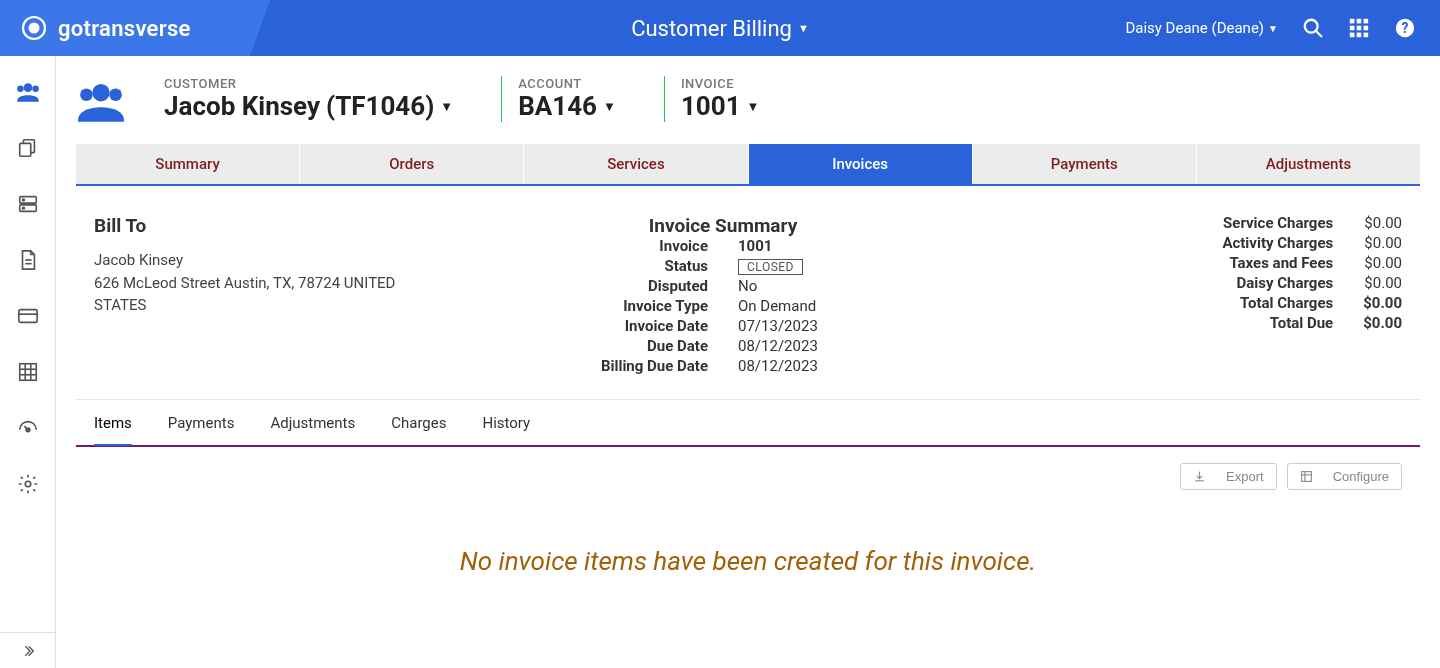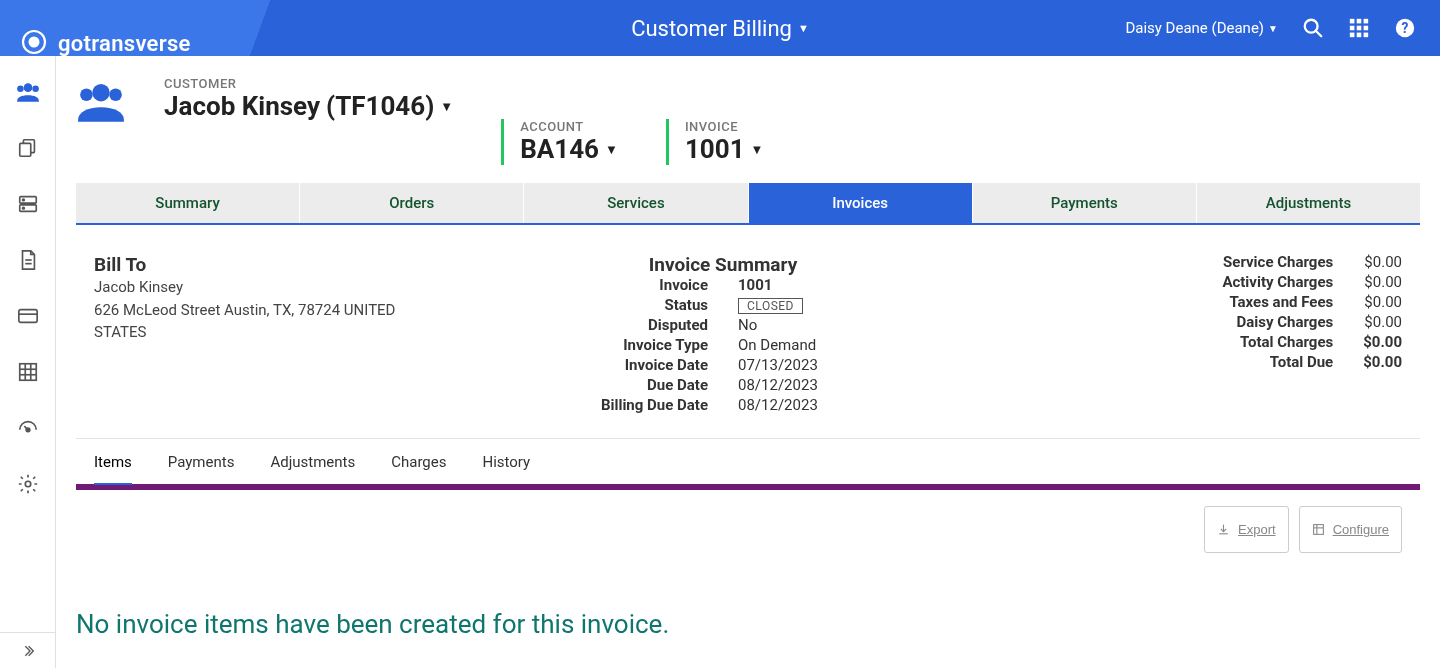--- a/index.html
+++ b/index.html
@@ -1,81 +1,81 @@
 <!DOCTYPE html>
 <html><head>
 <meta charset="utf-8">
 <style>
   * { box-sizing: border-box; margin: 0; padding: 0; }
   body { font-family: -apple-system, BlinkMacSystemFont, "Segoe UI", Roboto, Arial, sans-serif; font-size: 14px; color: #333; background: #fff; width: 1440px; height: 668px; overflow: hidden; }
 
   
   .topbar { height: 56px; background: #2962d9; color: #fff; display: flex; align-items: center; position: relative; }
-  .topbar .logo-wrap { display: flex; align-items: flex-end; gap: 10px; padding: 0 20px; height: 100%; position: relative; z-index: 2;}
+  .topbar .logo-wrap { display: flex; align-items: center; gap: 10px; padding: 0 20px; height: 100%; position: relative; z-index: 2;}
   .topbar .logo-text { font-size: 22px; font-weight: 600; letter-spacing: 0.3px; }
   .topbar .center { position: absolute; left: 50%; transform: translateX(-50%); font-size: 22px; font-weight: 400; display: flex; align-items: center; gap: 6px;}
   .topbar .right { margin-left: auto; display: flex; align-items: center; gap: 24px; padding-right: 24px; }
   .topbar .user-name { font-size: 15px; display: flex; align-items: center; gap: 4px;}
   .topbar .icon-btn { color: #fff; cursor: pointer; }
   .diag { position: absolute; top:0; left:0; width:430px; height:56px; background: linear-gradient(110deg, #3b77e8 60%, #2962d9 60%); z-index:1;}
   
   
   .main-wrap { display: flex; height: calc(668px - 56px); }
   .sidebar { width: 56px; border-right: 1px solid #e0e0e0; display: flex; flex-direction: column; align-items: center; padding-top: 8px; flex-shrink:0; position:relative;}
   .sidebar .side-item { width: 56px; height: 56px; display: flex; align-items: center; justify-content: center; color: #555; cursor: pointer; }
   .sidebar .side-item.active { color: #2962d9; }
   .sidebar .collapse-btn { position:absolute; bottom:0; left:0; width:56px; height:36px; border-top:1px solid #e0e0e0; display:flex; align-items:center; justify-content:center; color:#555; cursor:pointer;}
 
   
   .content { flex: 1; padding: 16px 20px; overflow-y: auto; }
   .header-row { display: flex; align-items: flex-start; gap: 32px; padding: 4px 0 18px 0; }
   .cust-icon { color: #2962d9; margin-right: 6px; }
   .header-block { padding: 0 16px; }
-  .header-block + .header-block { border-left: 3px solid #22c55e; margin-top: 43px; }
+  .header-block + .header-block { border-left: 1px solid #22c55e; }
   .header-block:first-of-type { padding-left: 0;}
   .header-label { font-size: 13px; color: #777; letter-spacing: 0.5px; font-weight:500;}
   .header-value { font-size: 26px; font-weight: 700; color: #222; display: flex; align-items: center; gap: 6px; line-height:1.2;}
   .header-value .sub { font-weight: 700; }
   .header-value .caret { font-size: 13px; color:#222;}
 
   
   .main-tabs { display: flex; background: #ececec; border-bottom: 2px solid #2962d9; }
-  .main-tabs .tab { flex: 1; text-align: center; padding: 11px 0; color: #14532d; font-size: 15px; font-weight: 500; cursor: pointer; border-right: 1px solid #fff; }
+  .main-tabs .tab { flex: 1; text-align: center; padding: 11px 0; color: #7f1d1d; font-size: 15px; font-weight: 500; cursor: pointer; border-right: 1px solid #fff; }
   .main-tabs .tab:last-child { border-right:none;}
   .main-tabs .tab.active { background: #2962d9; color: #fff; }
   .main-tabs .tab .caret-sm { font-size:10px; margin-left:3px;}
 
   
   .info-section { display: flex; padding: 28px 18px 24px 18px; gap: 40px; border-bottom: 1px solid #e5e5e5;}
   .bill-to { flex: 0 0 330px; }
-  .bill-to h3 { font-size: 19px; font-weight: 700; margin-bottom: 0; }
+  .bill-to h3 { font-size: 19px; font-weight: 700; margin-bottom: 12px; }
   .bill-to .line { font-size: 15px; color: #444; line-height: 1.5; }
   .summary-col { flex: 1; }
   .summary-col h3 { font-size: 19px; font-weight: 700; text-align: center;}
   .summary-grid { display: grid; grid-template-columns: 1fr 1fr; row-gap: 2px; column-gap: 30px; font-size: 15px; }
   .summary-grid .k { text-align: right; font-weight: 700; color: #333; }
   .summary-grid .v { text-align: left; color: #333; font-weight:400;}
   .summary-grid .v.bold { font-weight:700;}
   .badge { display: inline-block; border: 1px solid #555; padding: 0 8px; font-size: 12px; letter-spacing: 0.5px; color: #555; }
   .charges-col { flex: 0 0 380px; }
   .charges-grid { display: grid; grid-template-columns: 1fr auto; row-gap: 2px; column-gap: 30px; font-size: 15px; }
   .charges-grid .k { text-align: right; font-weight: 700; }
   .charges-grid .v { text-align: right; font-weight: 400; }
   .charges-grid .bold { font-weight: 700; }
 
   
-  .sub-tabs { display: flex; gap: 36px; padding: 14px 18px 0 18px; border-bottom: 6px solid #701a75;}
+  .sub-tabs { display: flex; gap: 36px; padding: 14px 18px 0 18px; border-bottom: 2px solid #701a75;}
   .sub-tabs .stab { padding-bottom: 12px; font-size: 15px; color: #333; cursor: pointer; }
   .sub-tabs .stab.active { color: #000; font-weight:400; border-bottom: 2px solid #2962d9; margin-bottom:-1px;}
 
   
   .tbl-toolbar { display: flex; justify-content: flex-end; gap: 10px; padding: 16px 18px; }
-  .btn-outline { border: 1px solid #ccc; background: #fff; color: #888; padding: 15px 12px; border-radius: 3px; font-size: 13px; display: flex; align-items: center; gap: 8px; cursor: pointer; text-decoration: underline; }
-
-  .empty-msg { text-align: left; font-size: 26px; color: #0f766e; padding: 40px 0; }
+  .btn-outline { border: 1px solid #ccc; background: #fff; color: #888; padding: 5px 12px; border-radius: 3px; font-size: 13px; display: flex; align-items: center; gap: 20px; cursor: pointer; }
+
+  .empty-msg { text-align: center; font-size: 26px; color: #a16207; padding: 40px 0; font-style: italic; }
 
   
   svg { display:block; }
 </style>
 </head>
 <body>
 
 <div class="topbar">
   <div class="diag"></div>
   <div class="logo-wrap">

